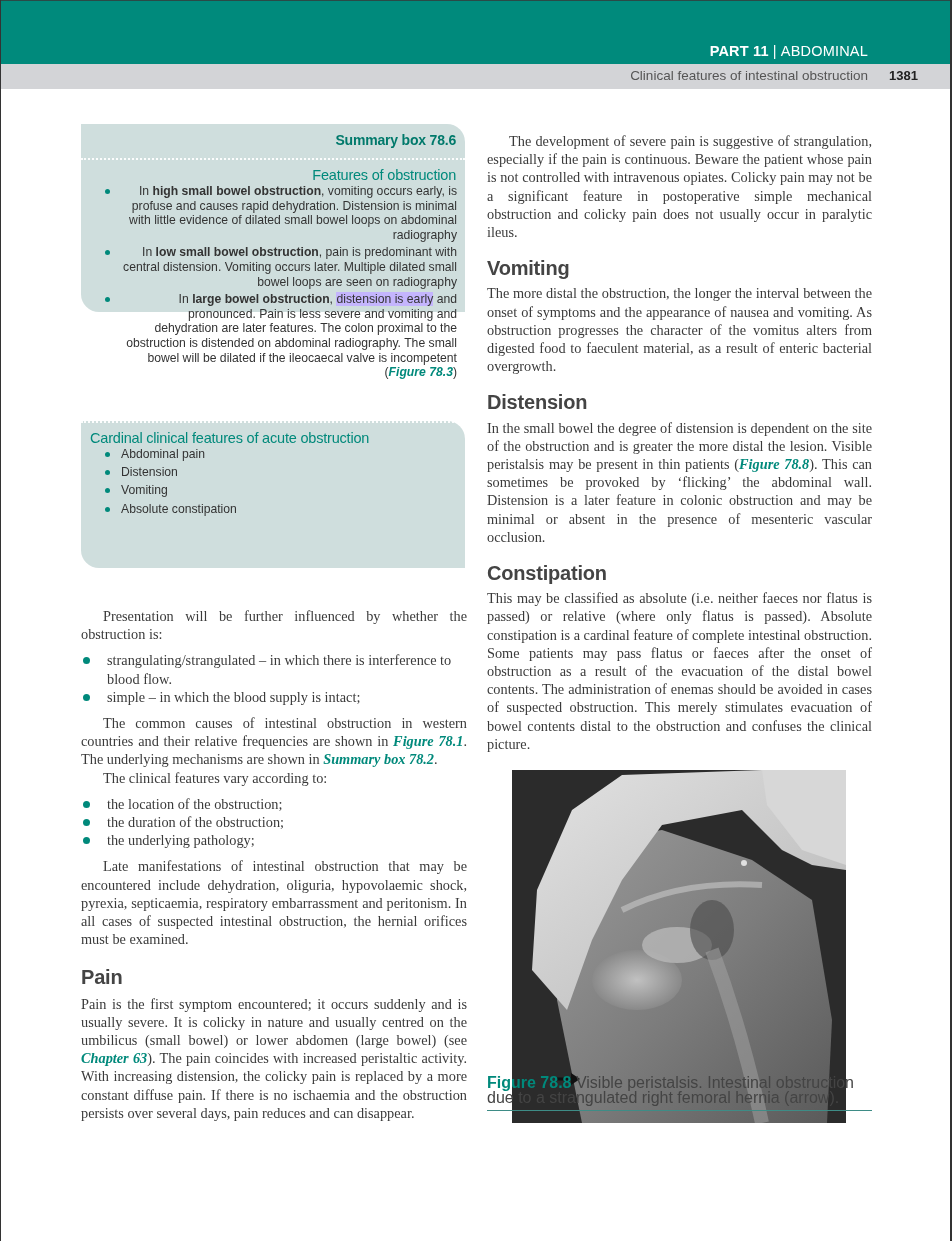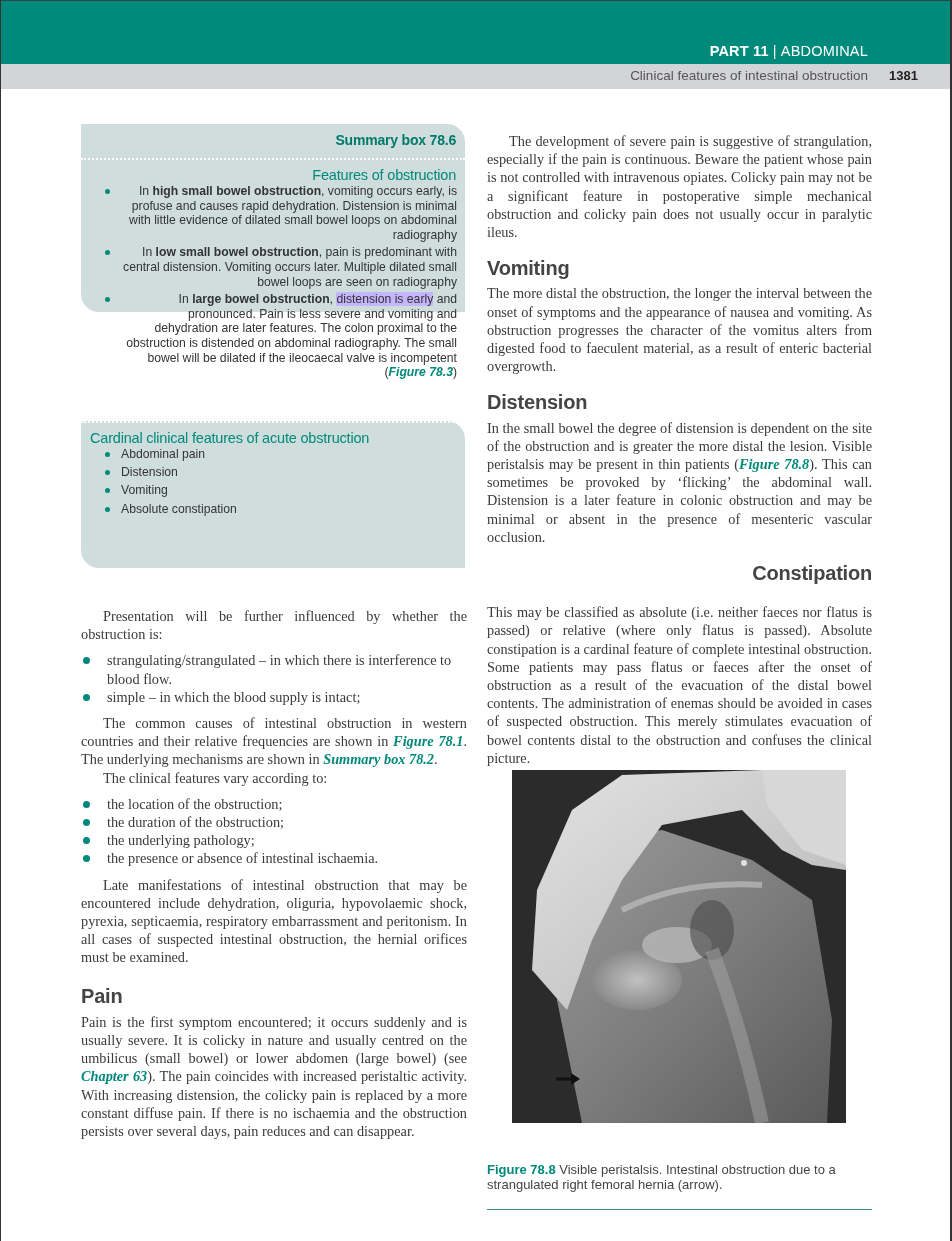--- a/index.html
+++ b/index.html
@@ -77,22 +77,22 @@
     font-family: "Liberation Sans", sans-serif; font-weight: 700; font-size: 20px;
     color: #444; margin: 0; letter-spacing: -0.2px;
   }
   .xref { color: #00897b; font-style: italic; font-weight: 700; }
 
   .figure {
     position: absolute; left: 511px; top: 770px; width: 334px; height: 353px; overflow: hidden;
     background: #2a2a2a;
   }
   .caption {
-    position: absolute; left: 486px; top: 1162px; width: 385px; font-family: "Liberation Sans", sans-serif;
-    font-size: 13px; line-height: 15px; color: #444; padding-bottom: 17px;
+    position: absolute; left: 486px; top: 1075px; width: 385px; font-family: "Liberation Sans", sans-serif;
+    font-size: 16px; line-height: 15px; color: #444; padding-bottom: 5px;
     border-bottom: 1.5px solid #3e8c86;
   }
   .caption .fl { color: #00897b; font-weight: 700; }
 </style>
 </head>
 <body>
 
 <div class="band"></div>
 <div class="part"><b>PART 11</b><span class="sep">|</span><span>ABDOMINAL</span></div>
 <div class="strip"></div>
@@ -126,34 +126,33 @@
   <ul>
     <li>strangulating/strangulated – in which there is interference to blood flow.</li>
     <li>simple – in which the blood supply is intact;</li>
   </ul>
   <p class="ind"><span>The common causes of intestinal obstruction in western countries and their relative frequencies are shown in </span><span class="xref">Figure 78.1</span><span>. The underlying mechanisms are shown in </span><span class="xref">Summary box 78.2</span><span>.</span></p>
   <p class="ind">The clinical features vary according to:</p>
   <ul>
     <li>the location of the obstruction;</li>
     <li>the duration of the obstruction;</li>
     <li>the underlying pathology;</li>
-    <li>the presence or absence of intestinal ischaemia.</li>
   </ul>
   <p class="ind">Late manifestations of intestinal obstruction that may be encountered include dehydration, oliguria, hypovolaemic shock, pyrexia, septicaemia, respiratory embarrassment and peritonism. In all cases of suspected intestinal obstruction, the hernial orifices must be examined.</p>
   <h2 style="margin-top:20px;margin-bottom:8px;">Pain</h2>
   <p><span>Pain is the first symptom encountered; it occurs suddenly and is usually severe. It is colicky in nature and usually centred on the umbilicus (small bowel) or lower abdomen (large bowel) (see </span><span class="xref">Chapter 63</span><span>). The pain coincides with increased peristaltic activity. With increasing distension, the colicky pain is replaced by a more constant diffuse pain. If there is no ischaemia and the obstruction persists over several days, pain reduces and can disappear.</span></p>
 </div>
 
 <div class="col colR" style="top:132px;">
   <p class="ind">The development of severe pain is suggestive of strangulation, especially if the pain is continuous. Beware the patient whose pain is not controlled with intravenous opiates. Colicky pain may not be a significant feature in postoperative simple mechanical obstruction and colicky pain does not usually occur in paralytic ileus.</p>
   <h2 style="margin-top:18px;margin-bottom:7px;">Vomiting</h2>
   <p>The more distal the obstruction, the longer the interval between the onset of symptoms and the appearance of nausea and vomiting. As obstruction progresses the character of the vomitus alters from digested food to faeculent material, as a result of enteric bacterial overgrowth.</p>
   <h2 style="margin-top:18px;margin-bottom:7px;">Distension</h2>
   <p><span>In the small bowel the degree of distension is dependent on the site of the obstruction and is greater the more distal the lesion. Visible peristalsis may be present in thin patients (</span><span class="xref">Figure 78.8</span><span>). This can sometimes be provoked by ‘flicking’ the abdominal wall. Distension is a later feature in colonic obstruction and may be minimal or absent in the presence of mesenteric vascular occlusion.</span></p>
-  <h2 style="margin-top:18px;margin-bottom:21px;text-align:right;">Constipation</h2>
+  <h2 style="margin-top:18px;margin-bottom:7px;">Constipation</h2>
   <p>This may be classified as absolute (i.e. neither faeces nor flatus is passed) or relative (where only flatus is passed). Absolute constipation is a cardinal feature of complete intestinal obstruction. Some patients may pass flatus or faeces after the onset of obstruction as a result of the evacuation of the distal bowel contents. The administration of enemas should be avoided in cases of suspected obstruction. This merely stimulates evacuation of bowel contents distal to the obstruction and confuses the clinical picture.</p>
 </div>
 
 <div class="figure">
   <svg width="334" height="353" viewBox="0 0 334 353">
     <defs>
       <linearGradient id="skin" x1="0" y1="0" x2="1" y2="1">
         <stop offset="0" stop-color="#9a9a9a"></stop>
         <stop offset="0.5" stop-color="#7d7d7d"></stop>
         <stop offset="1" stop-color="#5a5a5a"></stop>

